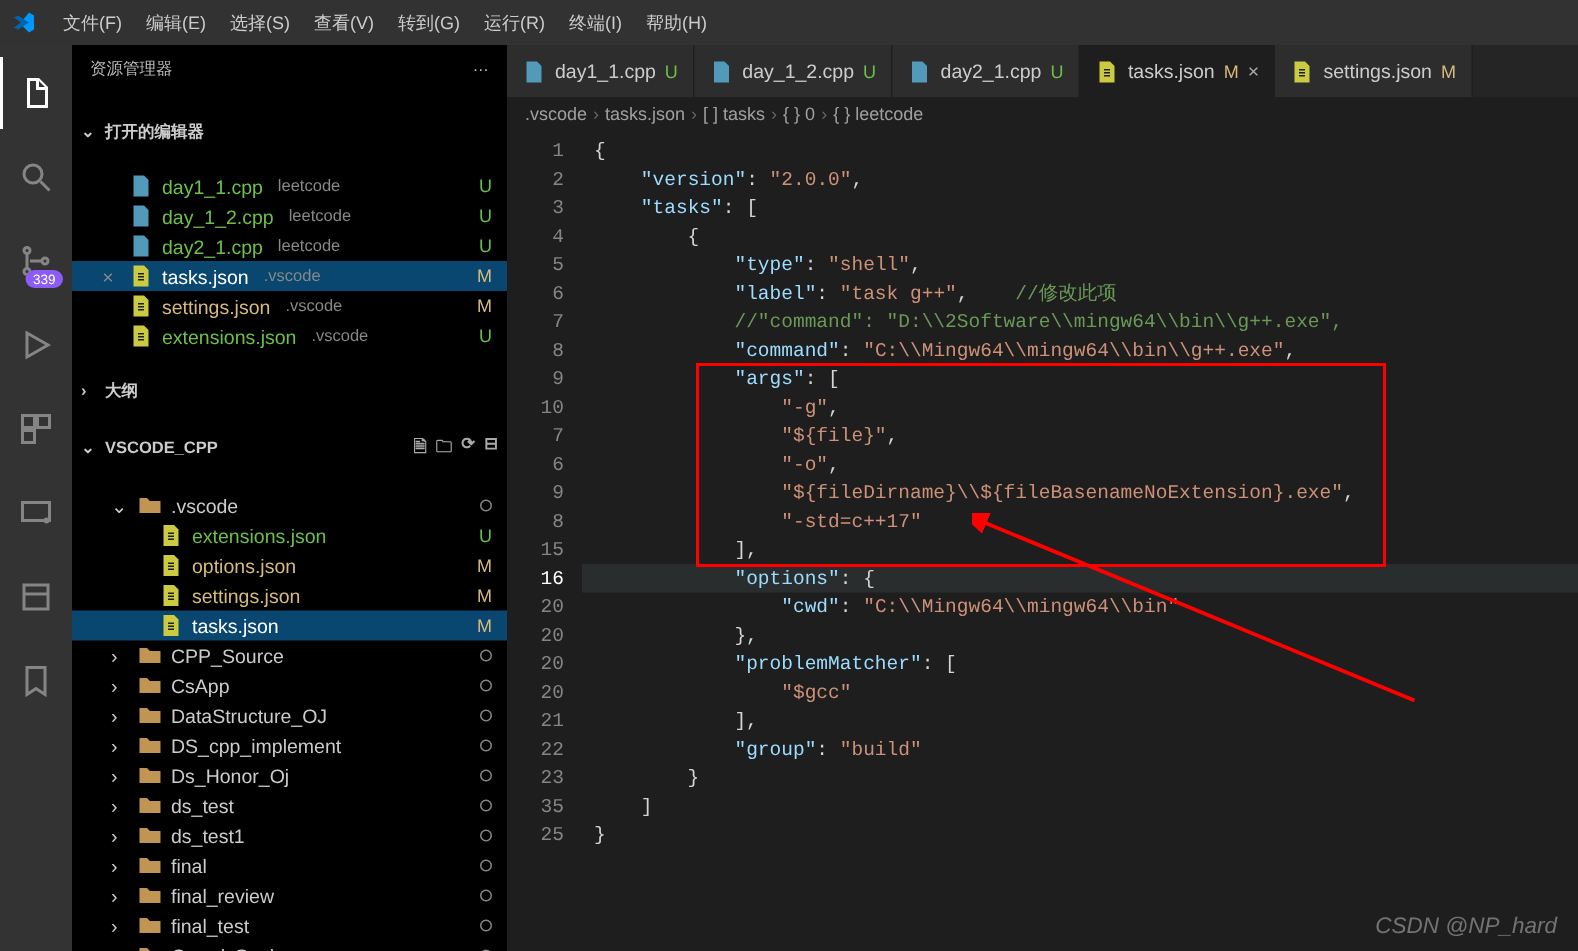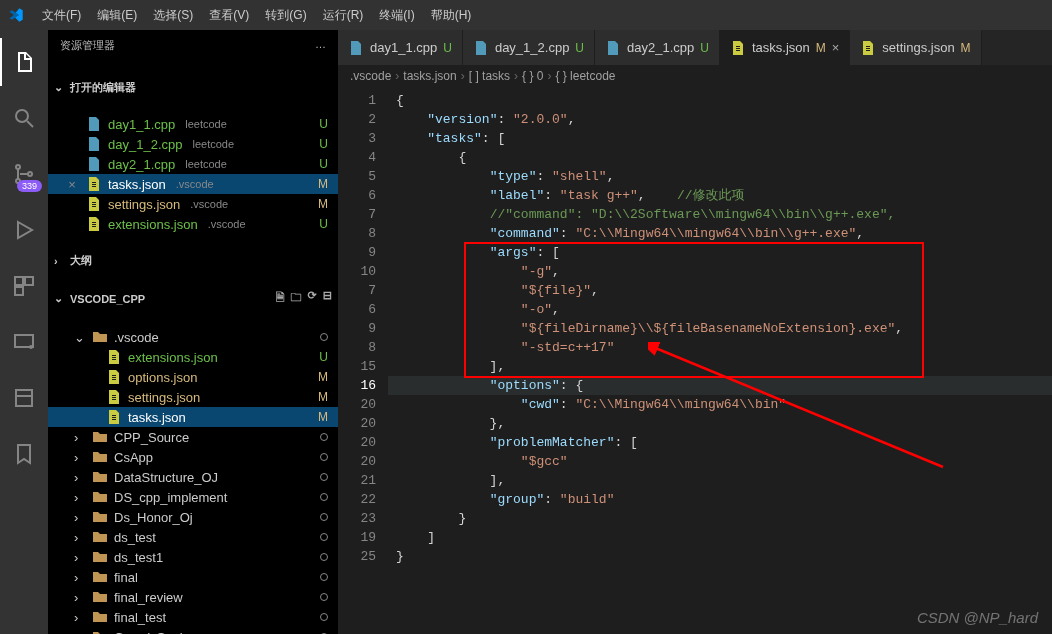--- a/index.html
+++ b/index.html
@@ -436,21 +436,21 @@
           <div class="ln">8</div>
           <div class="ln">15</div>
           <div class="ln active">16</div>
           <div class="ln">20</div>
           <div class="ln">20</div>
           <div class="ln">20</div>
           <div class="ln">20</div>
           <div class="ln">21</div>
           <div class="ln">22</div>
           <div class="ln">23</div>
-          <div class="ln">19</div>
+          <div class="ln">35</div>
           <div class="ln">25</div>
         </div>
       <div class="code-lines" id="code-lines">
         <div class="redbox" style="left:76px; top:155px; width:460px; height:136px;"></div>
         <svg class="red-arrow" style="left:260px; top:255px; width:300px; height:130px;">
           <defs>
               <marker id="ah" markerWidth="10" markerHeight="10" refX="2" refY="3" orient="auto">
                 <path d="M0,0 L0,6 L8,3 z" fill="#ff0000"></path>
               </marker>
             </defs>

